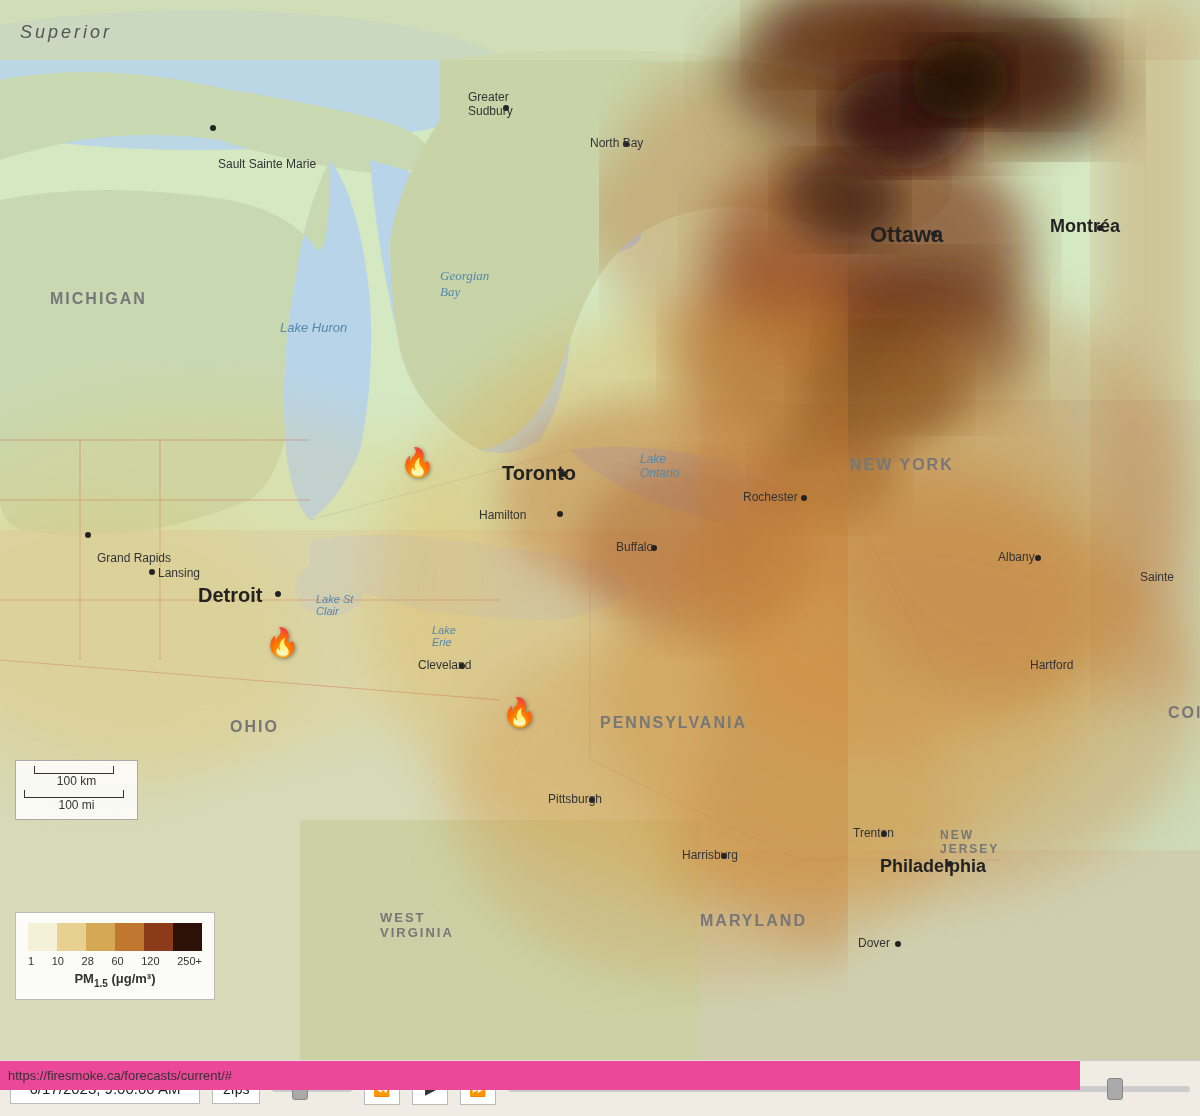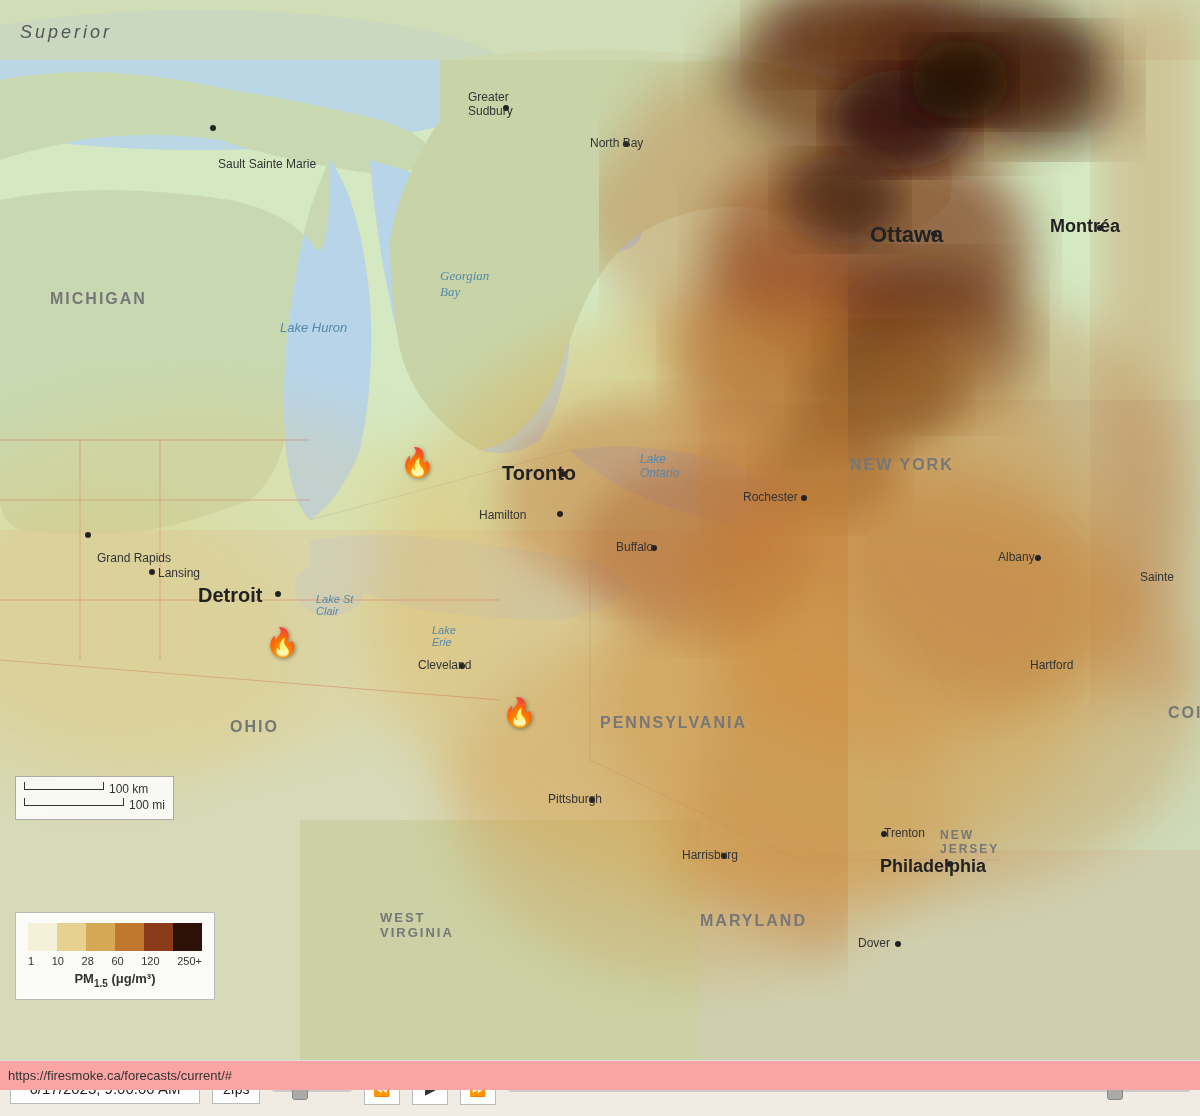--- a/index.html
+++ b/index.html
@@ -83,22 +83,23 @@
     #scale-bar {
       position: absolute;
       bottom: 240px;
       left: 15px;
       background: rgba(255,255,255,0.85);
       padding: 5px 8px;
       border: 1px solid #aaa;
     }
     .scale-row {
       display: flex;
-      align-items: flex-start;
+      align-items: center;
       margin-bottom: 2px;
+      flex-direction: column;
     }
     .scale-line {
       height: 8px;
       border-left: 1px solid #333;
       border-right: 1px solid #333;
       border-bottom: 1px solid #333;
       margin-right: 5px;
     }
     .scale-text {
       font-size: 12px;
@@ -364,21 +365,21 @@
   <div class="city-dot" style="left:724px; top:856px;"></div>
   <div class="map-label city-sm" style="left:682px; top:848px;">Harrisburg</div>
 
   <div class="city-dot" style="left:934px; top:234px;"></div>
   <div class="map-label city" style="left:870px; top:222px; font-size:22px;">Ottawa</div>
 
   <div class="city-dot" style="left:1100px; top:228px;"></div>
   <div class="map-label city" style="left:1050px; top:216px; font-size:18px;">Montréa</div>
 
   <div class="city-dot" style="left:884px; top:834px;"></div>
-  <div class="map-label city-sm" style="left:884px; top:826px;text-align:right;">Trenton</div>
+  <div class="map-label city-sm" style="left:853px; top:826px;text-align:right;">Trenton</div>
 
   <div class="city-dot" style="left:950px; top:864px;"></div>
   <div class="map-label city" style="left:880px; top:856px; font-size:18px;">Philadelphia</div>
 
   <div class="city-dot" style="left:898px; top:944px;"></div>
   <div class="map-label city-sm" style="left:858px; top:936px;">Dover</div>
 
   <div class="city-dot" style="left:1038px; top:558px;"></div>
   <div class="map-label city-sm" style="left:998px; top:550px;">Albany</div>
 
@@ -447,15 +448,15 @@
 
   <input type="range" class="slider-short" min="0" max="10" value="3" style="">
 
   <button class="ctrl-btn">⏪</button>
   <button class="ctrl-btn">▶</button>
   <button class="ctrl-btn">⏩</button>
 
   <input type="range" class="slider-long" min="0" max="100" value="90" style="">
 </div>
 
-<div style="position:relative; width:1200px; height:30px; background:#fca5a5; border-top:1px solid #ddd; display:flex; align-items:center; padding:0 8px;">
+<div style="position:relative; width:1080px; height:30px; background:#ec4899; border-top:1px solid #ddd; display:flex; align-items:center; padding:0 8px;">
   <span style="font-size:13px; color:#333;">https://firesmoke.ca/forecasts/current/#</span>
 </div>
 
 </body></html>

